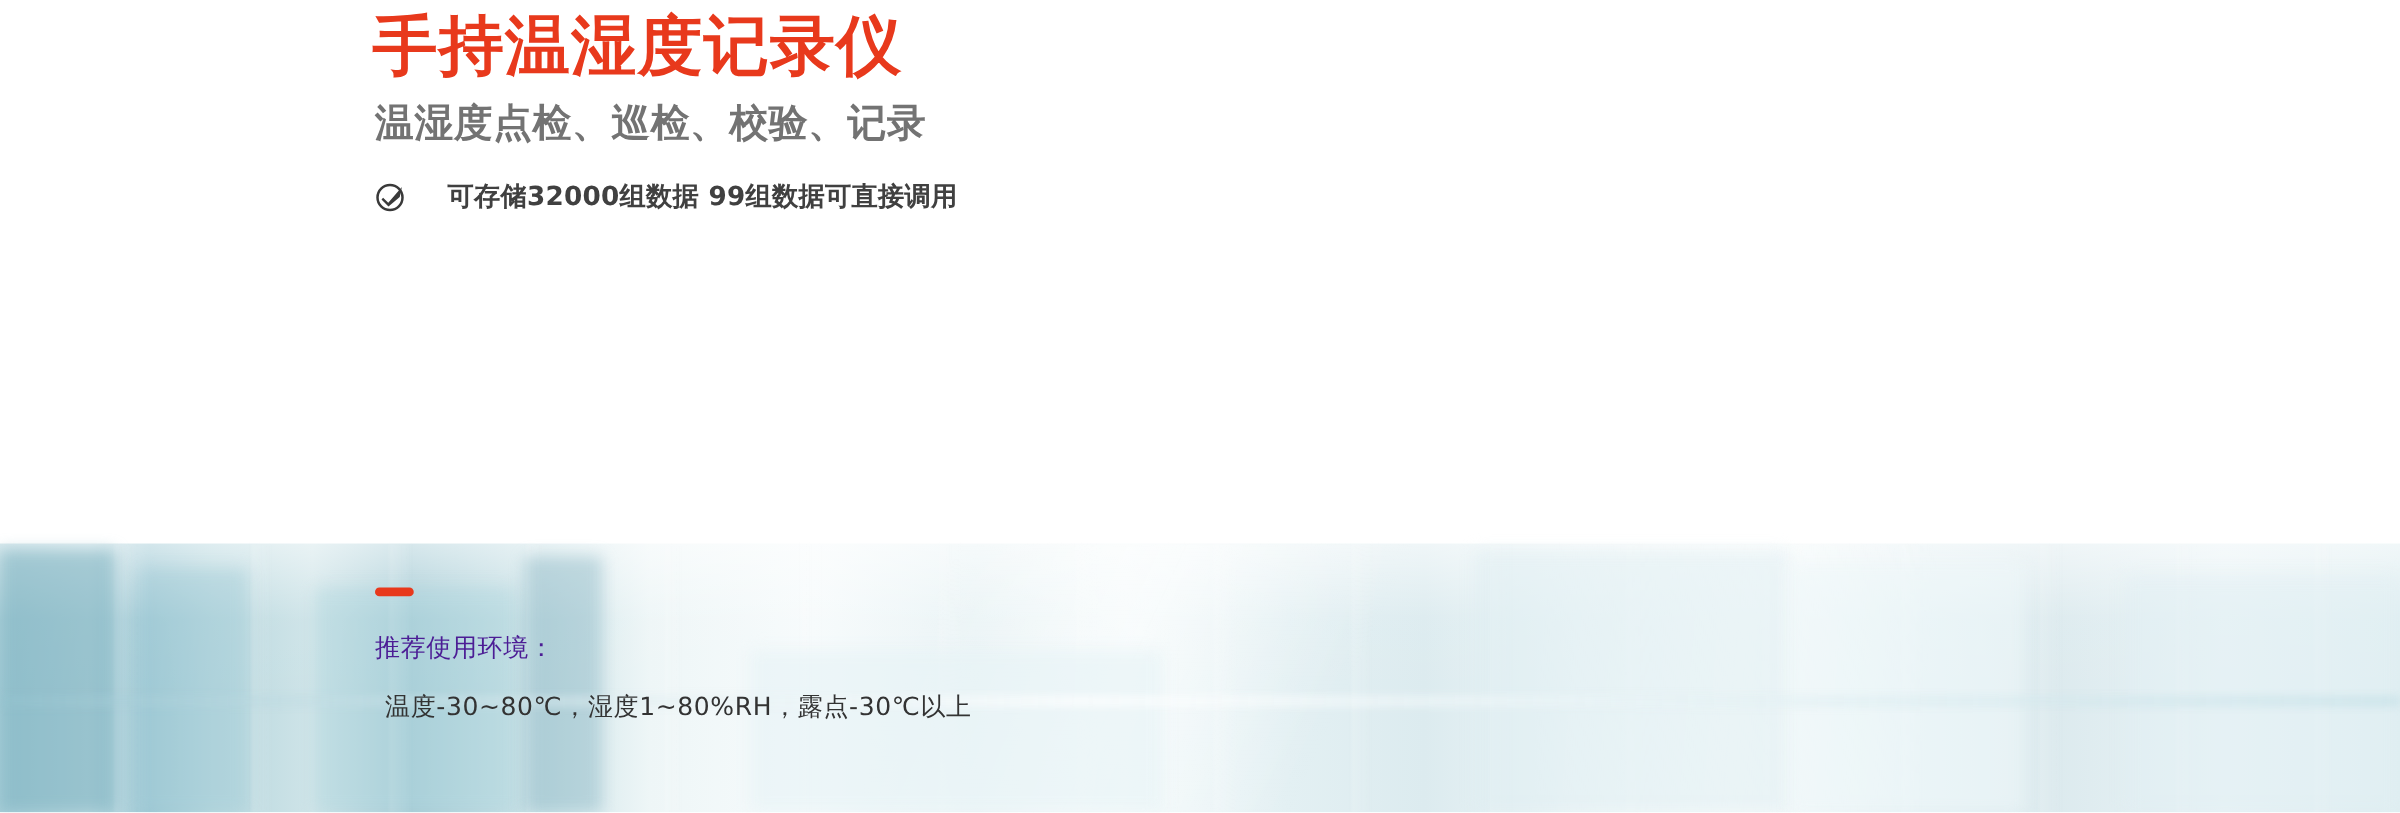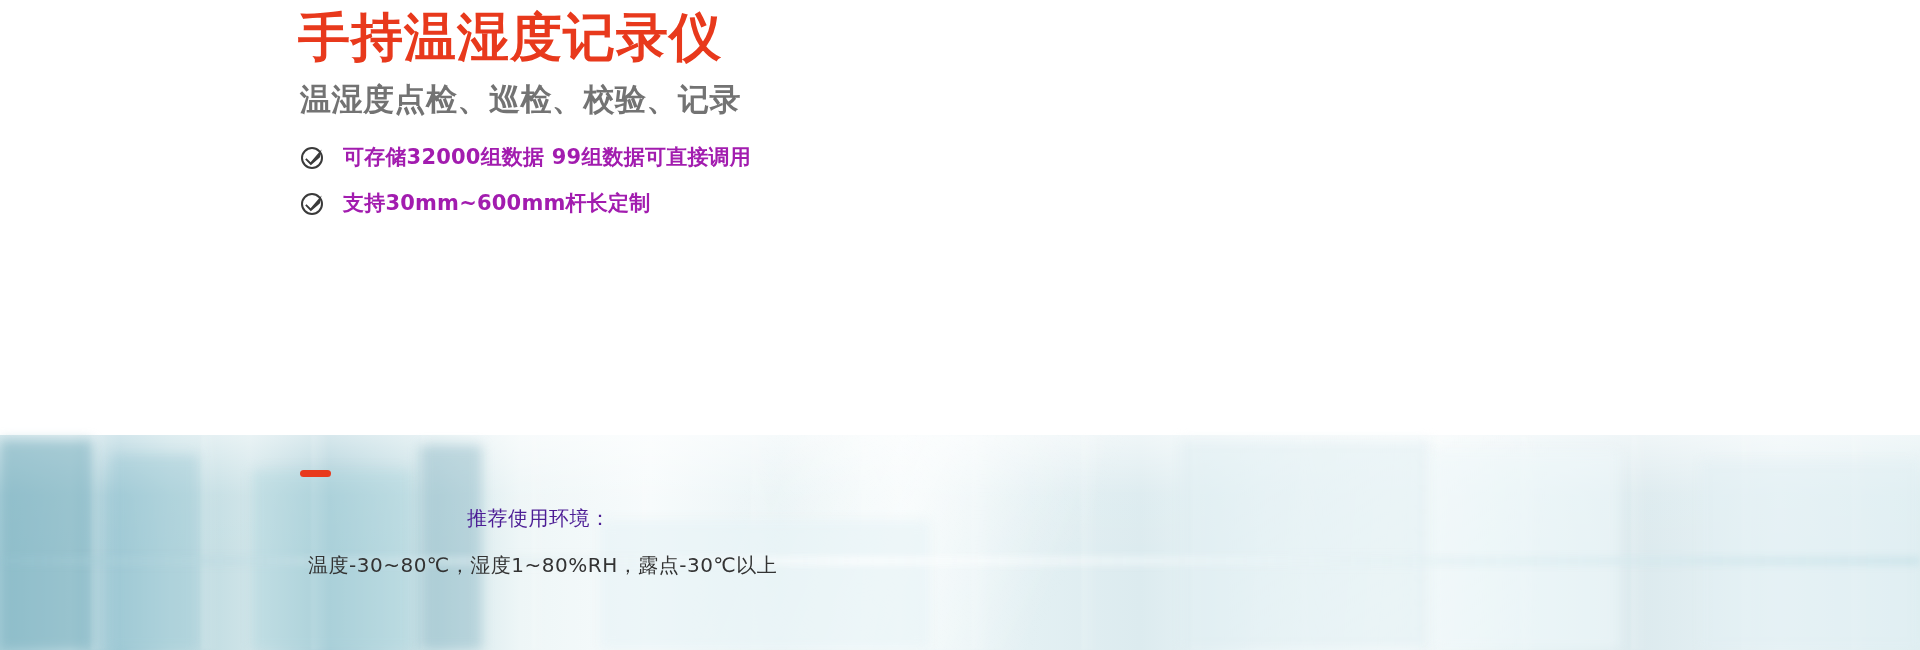--- a/index.html
+++ b/index.html
@@ -9,21 +9,20 @@
     background:#ffffff;
     overflow:hidden;
     position:relative;
   }
   #banner {
     position:relative;
     width:1920px;
     height:650px;
     overflow:hidden;
     background:#ffffff;
-    text-align:center;
   }
 
   
   .bg-top {
     position:absolute; left:0; top:0; width:1920px; height:440px;
     background:#ffffff;
   }
   .bg-bottom {
     position:absolute; left:0; top:435px; width:1920px; height:215px;
     background:
@@ -82,23 +81,24 @@
   .feature-row {
     display:flex; align-items:center;
     height:46px;
   }
   .check-icon {
     width:26px; height:26px; flex:0 0 26px;
     margin-right:17px; position:relative;
   }
   .check-icon svg { display:block; }
   .feature-text {
-    font-size:21px; line-height:26px; color:#a21caf; font-weight:bold;
+    font-size:21px; line-height:26px; color:#404040; font-weight:bold;
     letter-spacing:0.2px; white-space:nowrap;
     font-family:"DejaVu Sans","Liberation Sans",sans-serif;
+    margin-left:15px;
   }
 
   
   .env-block { position:absolute; left:300px; top:470px; }
   .env-dash {
     width:31px; height:7px; border-radius:4px; background:#e8391c;
     margin-bottom:27px;
   }
   .env-title {
     font-size:20px; line-height:28px; color:#4c1d95; font-weight:normal;
@@ -144,29 +144,20 @@
           <svg width="26" height="26" viewBox="0 0 26 26">
             <circle cx="12" cy="14" r="10" fill="none" stroke="#3a3a3a" stroke-width="2"></circle>
             <path d="M6.5 14.2 L10.6 18.2 L21.5 5.5 L19.8 13.6 L10.8 21.2 L5.2 15.6 Z" fill="#3a3a3a"></path>
           </svg>
         </span>
         <span class="feature-text">可存储32000组数据  99组数据可直接调用</span>
       </div>
 
 
 
-      <div class="feature-row">
-        <span class="check-icon">
-          <svg width="26" height="26" viewBox="0 0 26 26">
-            <circle cx="12" cy="14" r="10" fill="none" stroke="#3a3a3a" stroke-width="2"></circle>
-            <path d="M6.5 14.2 L10.6 18.2 L21.5 5.5 L19.8 13.6 L10.8 21.2 L5.2 15.6 Z" fill="#3a3a3a"></path>
-          </svg>
-        </span>
-        <span class="feature-text">支持30mm~600mm杆长定制</span>
-      </div>
 
 
     </div>
 
     <div class="env-block">
       <div class="env-dash"></div>
       <div class="env-title">推荐使用环境：</div>
       <div class="env-detail">温度-30~80℃，湿度1~80%RH，露点-30℃以上</div>
     </div>
 

